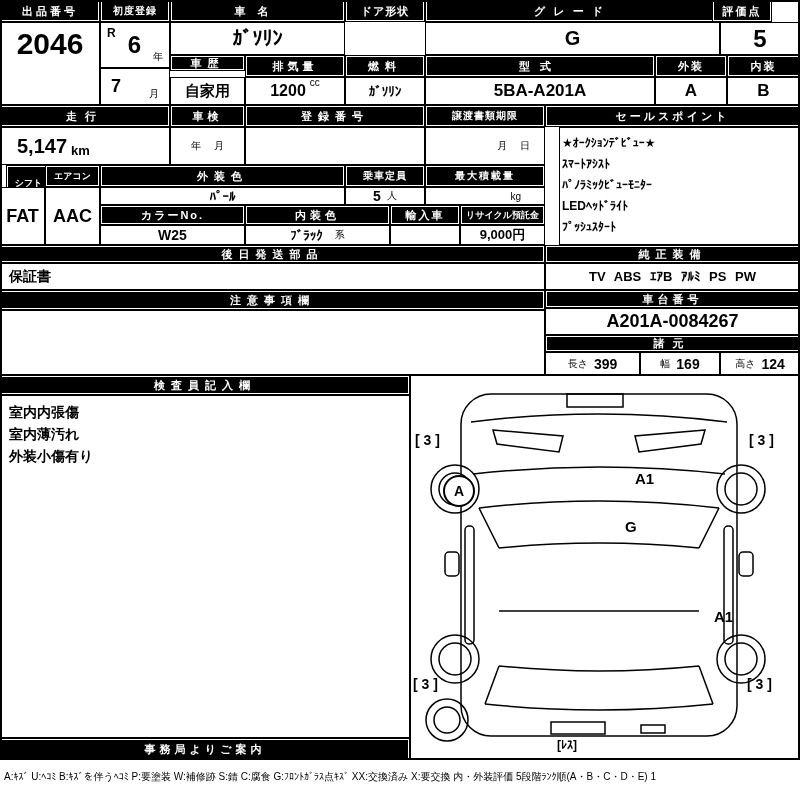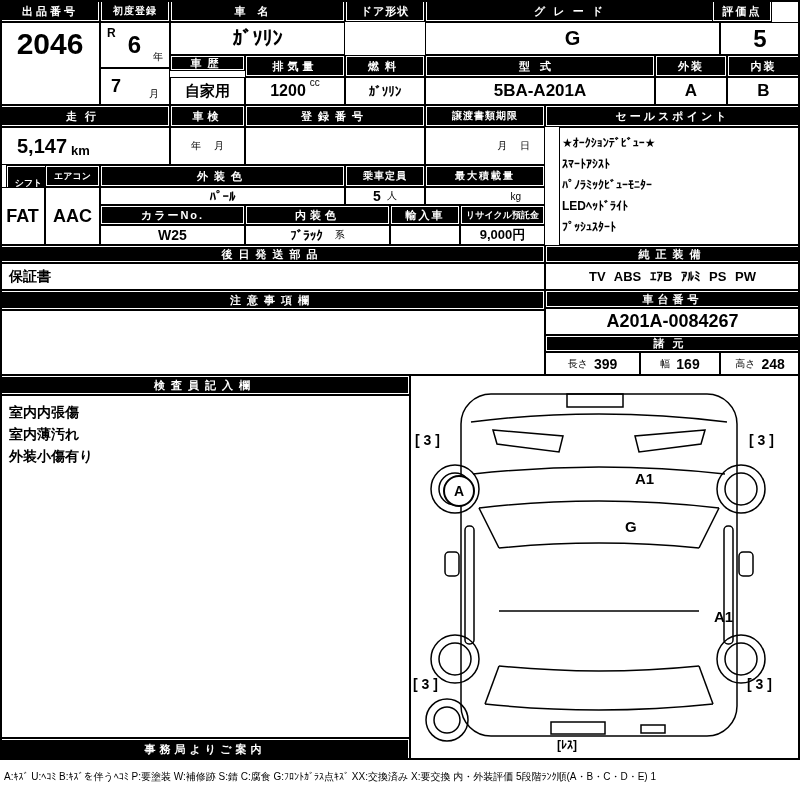--- a/index.html
+++ b/index.html
@@ -169,21 +169,21 @@
   <div class="cell" style="left:545px;top:352px;width:95px;height:23px">
     <span class="fs10">長さ</span>
     <span class="b fs14" style="margin-left:6px">399</span>
   </div>
   <div class="cell" style="left:640px;top:352px;width:80px;height:23px">
     <span class="fs10">幅</span>
     <span class="b fs14" style="margin-left:6px">169</span>
   </div>
   <div class="cell" style="left:720px;top:352px;width:80px;height:23px">
     <span class="fs10">高さ</span>
-    <span class="b fs14" style="margin-left:6px">248</span>
+    <span class="b fs14" style="margin-left:6px">124</span>
   </div>
 
   <div class="hdr ls6" style="left:0;top:375px;width:410px;height:20px">検査員記入欄</div>
   <div class="cell col" style="left:0;top:395px;width:410px;height:343px;padding:5px 8px">
     <div class="insp">室内内張傷</div>
     <div class="insp">室内薄汚れ</div>
     <div class="insp">外装小傷有り</div>
   </div>
   <div class="hdr ls4" style="left:0;top:738px;width:410px;height:22px">事務局よりご案内</div>
 

